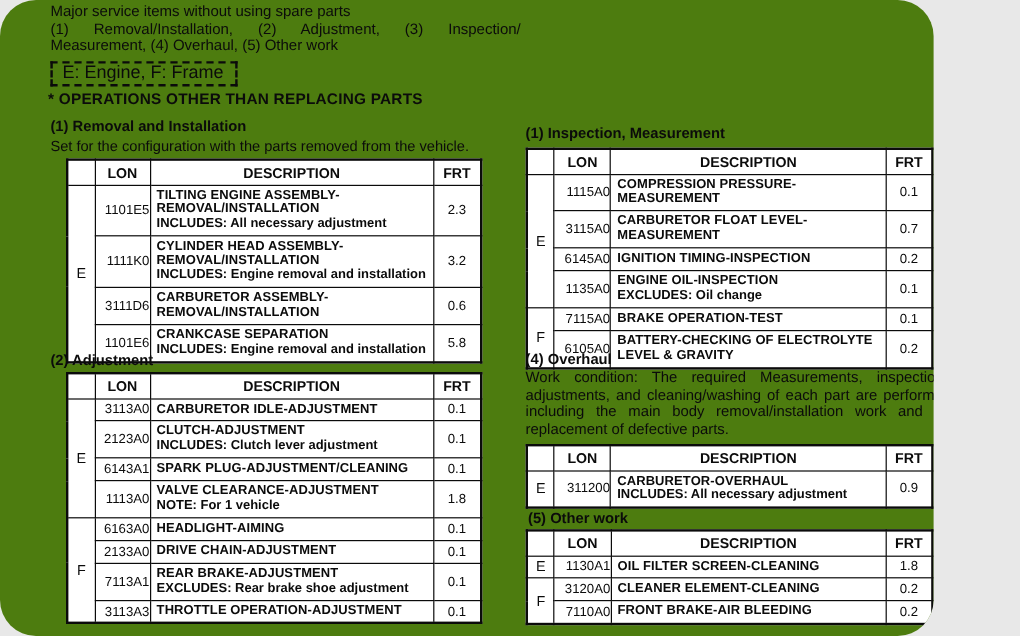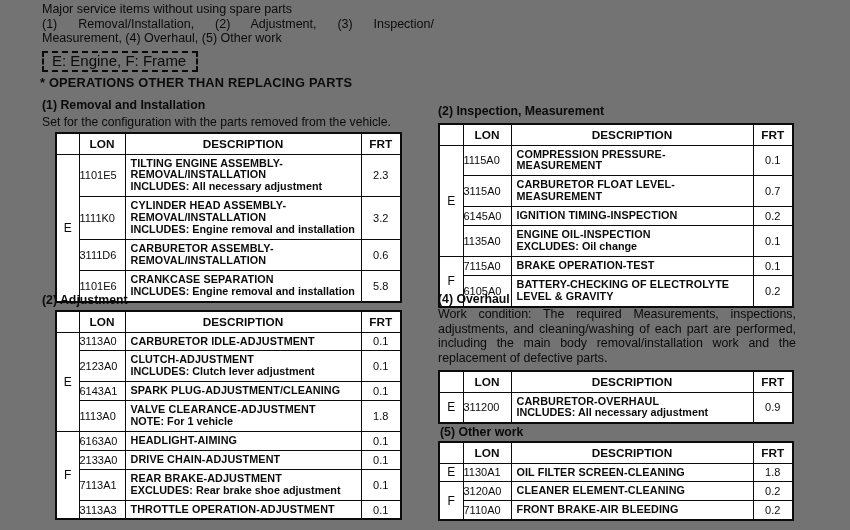--- a/index.html
+++ b/index.html
@@ -1,19 +1,19 @@
 <!DOCTYPE html>
 <html><head>
 <meta charset="utf-8">
 <style>
   * { box-sizing: border-box; }
   html,body { margin:0; padding:0; background:#e8e8e8; }
   .page {
-    position:relative; width:850px; height:530px; background:#737373;
-    font-family:"Liberation Sans", sans-serif; color:#0b0b0b; overflow:hidden;
+    position:relative; width:778px; height:530px; background:#4d7c0f;
+    font-family:"Liberation Sans", sans-serif; color:#0b0b0b; overflow:hidden;border-radius:30px;
   }
   
   .top-block { position:absolute; left:42px; top:2px; width:392px; font-size:12.5px; line-height:14.5px; }
   .intro-line { white-space:nowrap; }
   .justify-line { white-space:normal; text-align:justify; text-align-last:justify; }
   .legend-box {
     display:inline-block; margin-top:5px; border:2px dashed #0b0b0b;
     padding:1px 10px 2px 8px; font-size:15px;
   }
   .main-heading { position:absolute; left:40px; top:75px; font-weight:bold; font-size:12.8px; letter-spacing:0.2px; }
@@ -24,21 +24,21 @@
   .overhaul-para{ position:absolute; left:438px; top:307px; width:358px; font-size:12.4px; line-height:14.6px; text-align:justify; }
 
   
   table.data-table {
     position:absolute; border-collapse:collapse; table-layout:fixed;
     border:2px solid #0b0b0b; background:#fff;
   }
   .data-table th, .data-table td { border:1px solid #0b0b0b; padding:0; vertical-align:middle; }
   .data-table th { font-size:11.8px; font-weight:bold; text-align:center; height:21px; }
   .data-table td.group { text-align:center; font-size:12px; }
-  .data-table td.lon   { text-align:left; font-size:11px; }
+  .data-table td.lon   { text-align:right; font-size:11px; }
   .data-table td.desc  { padding:3px 4px 3px 5px; }
   .desc-main { font-weight:bold; font-size:10.8px; line-height:11.9px; letter-spacing:0.1px; }
   .desc-note { font-size:10.8px; line-height:11.9px;font-weight:bold; }
   .data-table td.frt   { text-align:center; font-size:11px;margin-top:12px; }
 
   #table-removal    { left:55px;  top:132px; }
   #table-adjustment { left:55px;  top:310px; }
   #table-inspection { left:438px; top:123px; }
   #table-overhaul   { left:438px; top:370px; }
   #table-otherwork  { left:438px; top:441px; }
@@ -187,21 +187,21 @@
         <tr>
           <td class="lon">3113A3</td>
           <td class="desc">
             <div class="desc-main">THROTTLE OPERATION-ADJUSTMENT</div>
           </td>
           <td class="frt">0.1</td>
         </tr>
       </tbody>
     </table>
 
-  <div class="section-title" style="left:438px; top:104px;">(2) Inspection, Measurement</div>
+  <div class="section-title" style="left:438px; top:104px;">(1) Inspection, Measurement</div>
   <table class="data-table" id="table-inspection" data-table="sections.inspection.table">
       <colgroup>
         <col style="width: 24px;">
         <col style="width: 48px;">
         <col style="width: 242px;">
         <col style="width: 40px;">
       </colgroup>
       <thead>
         <tr>
           <th></th>

